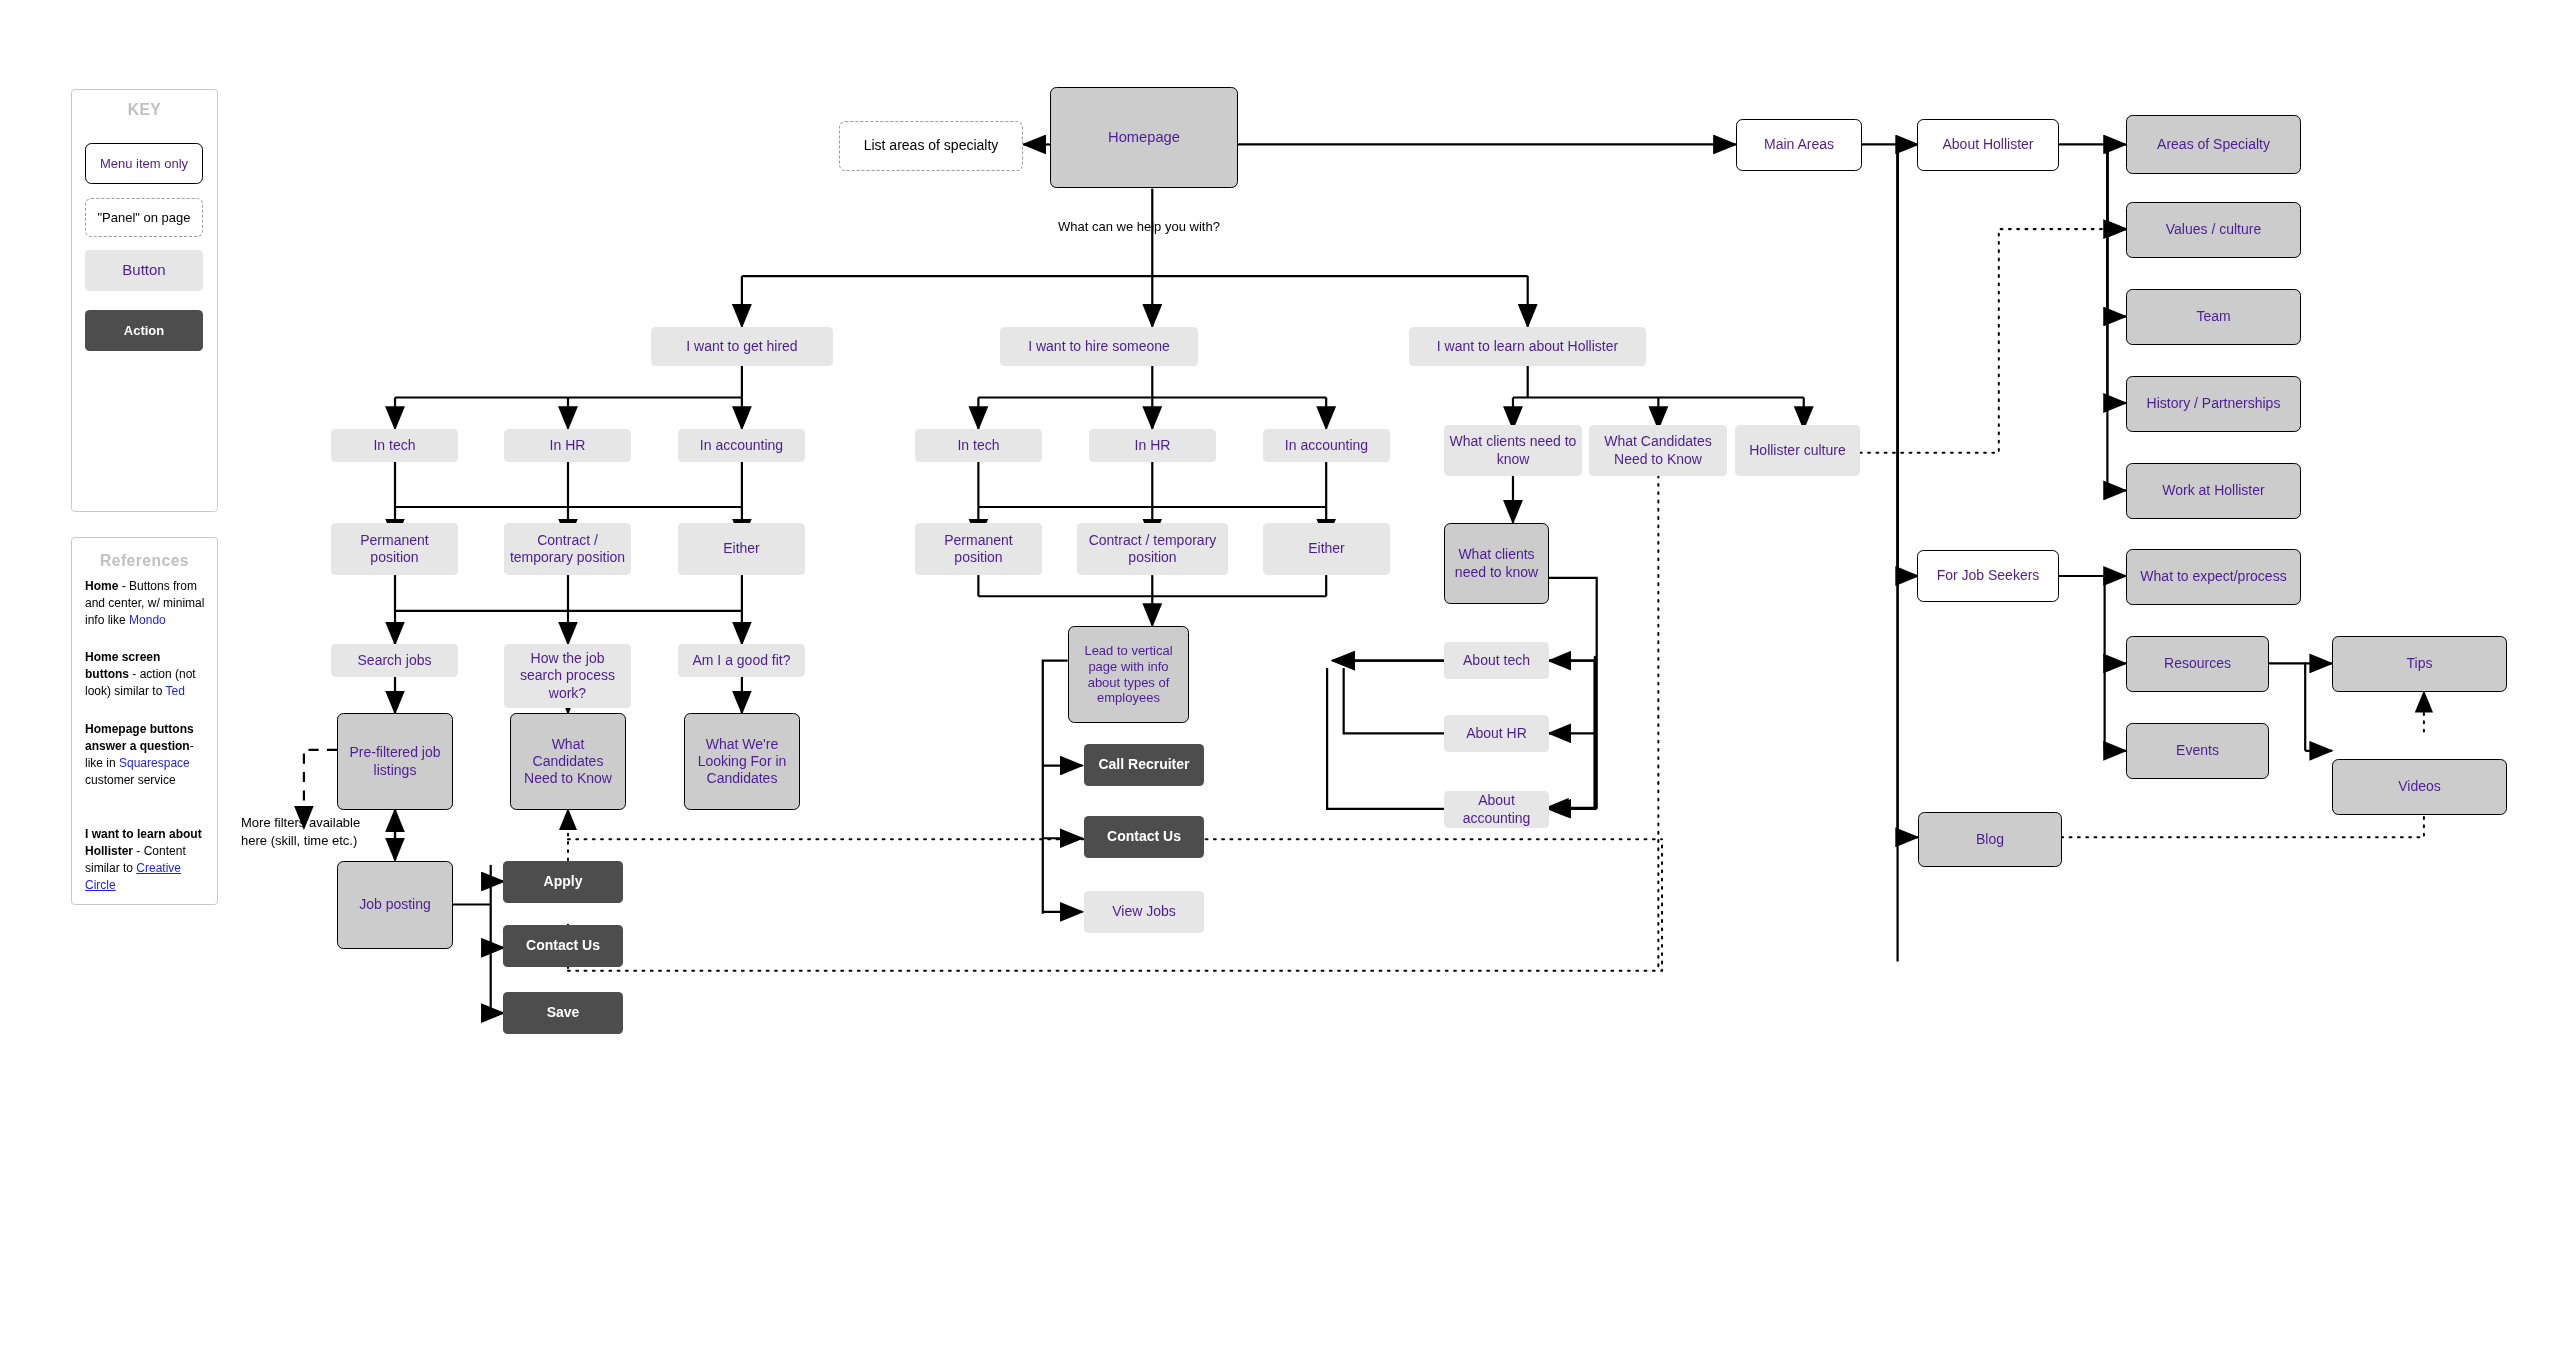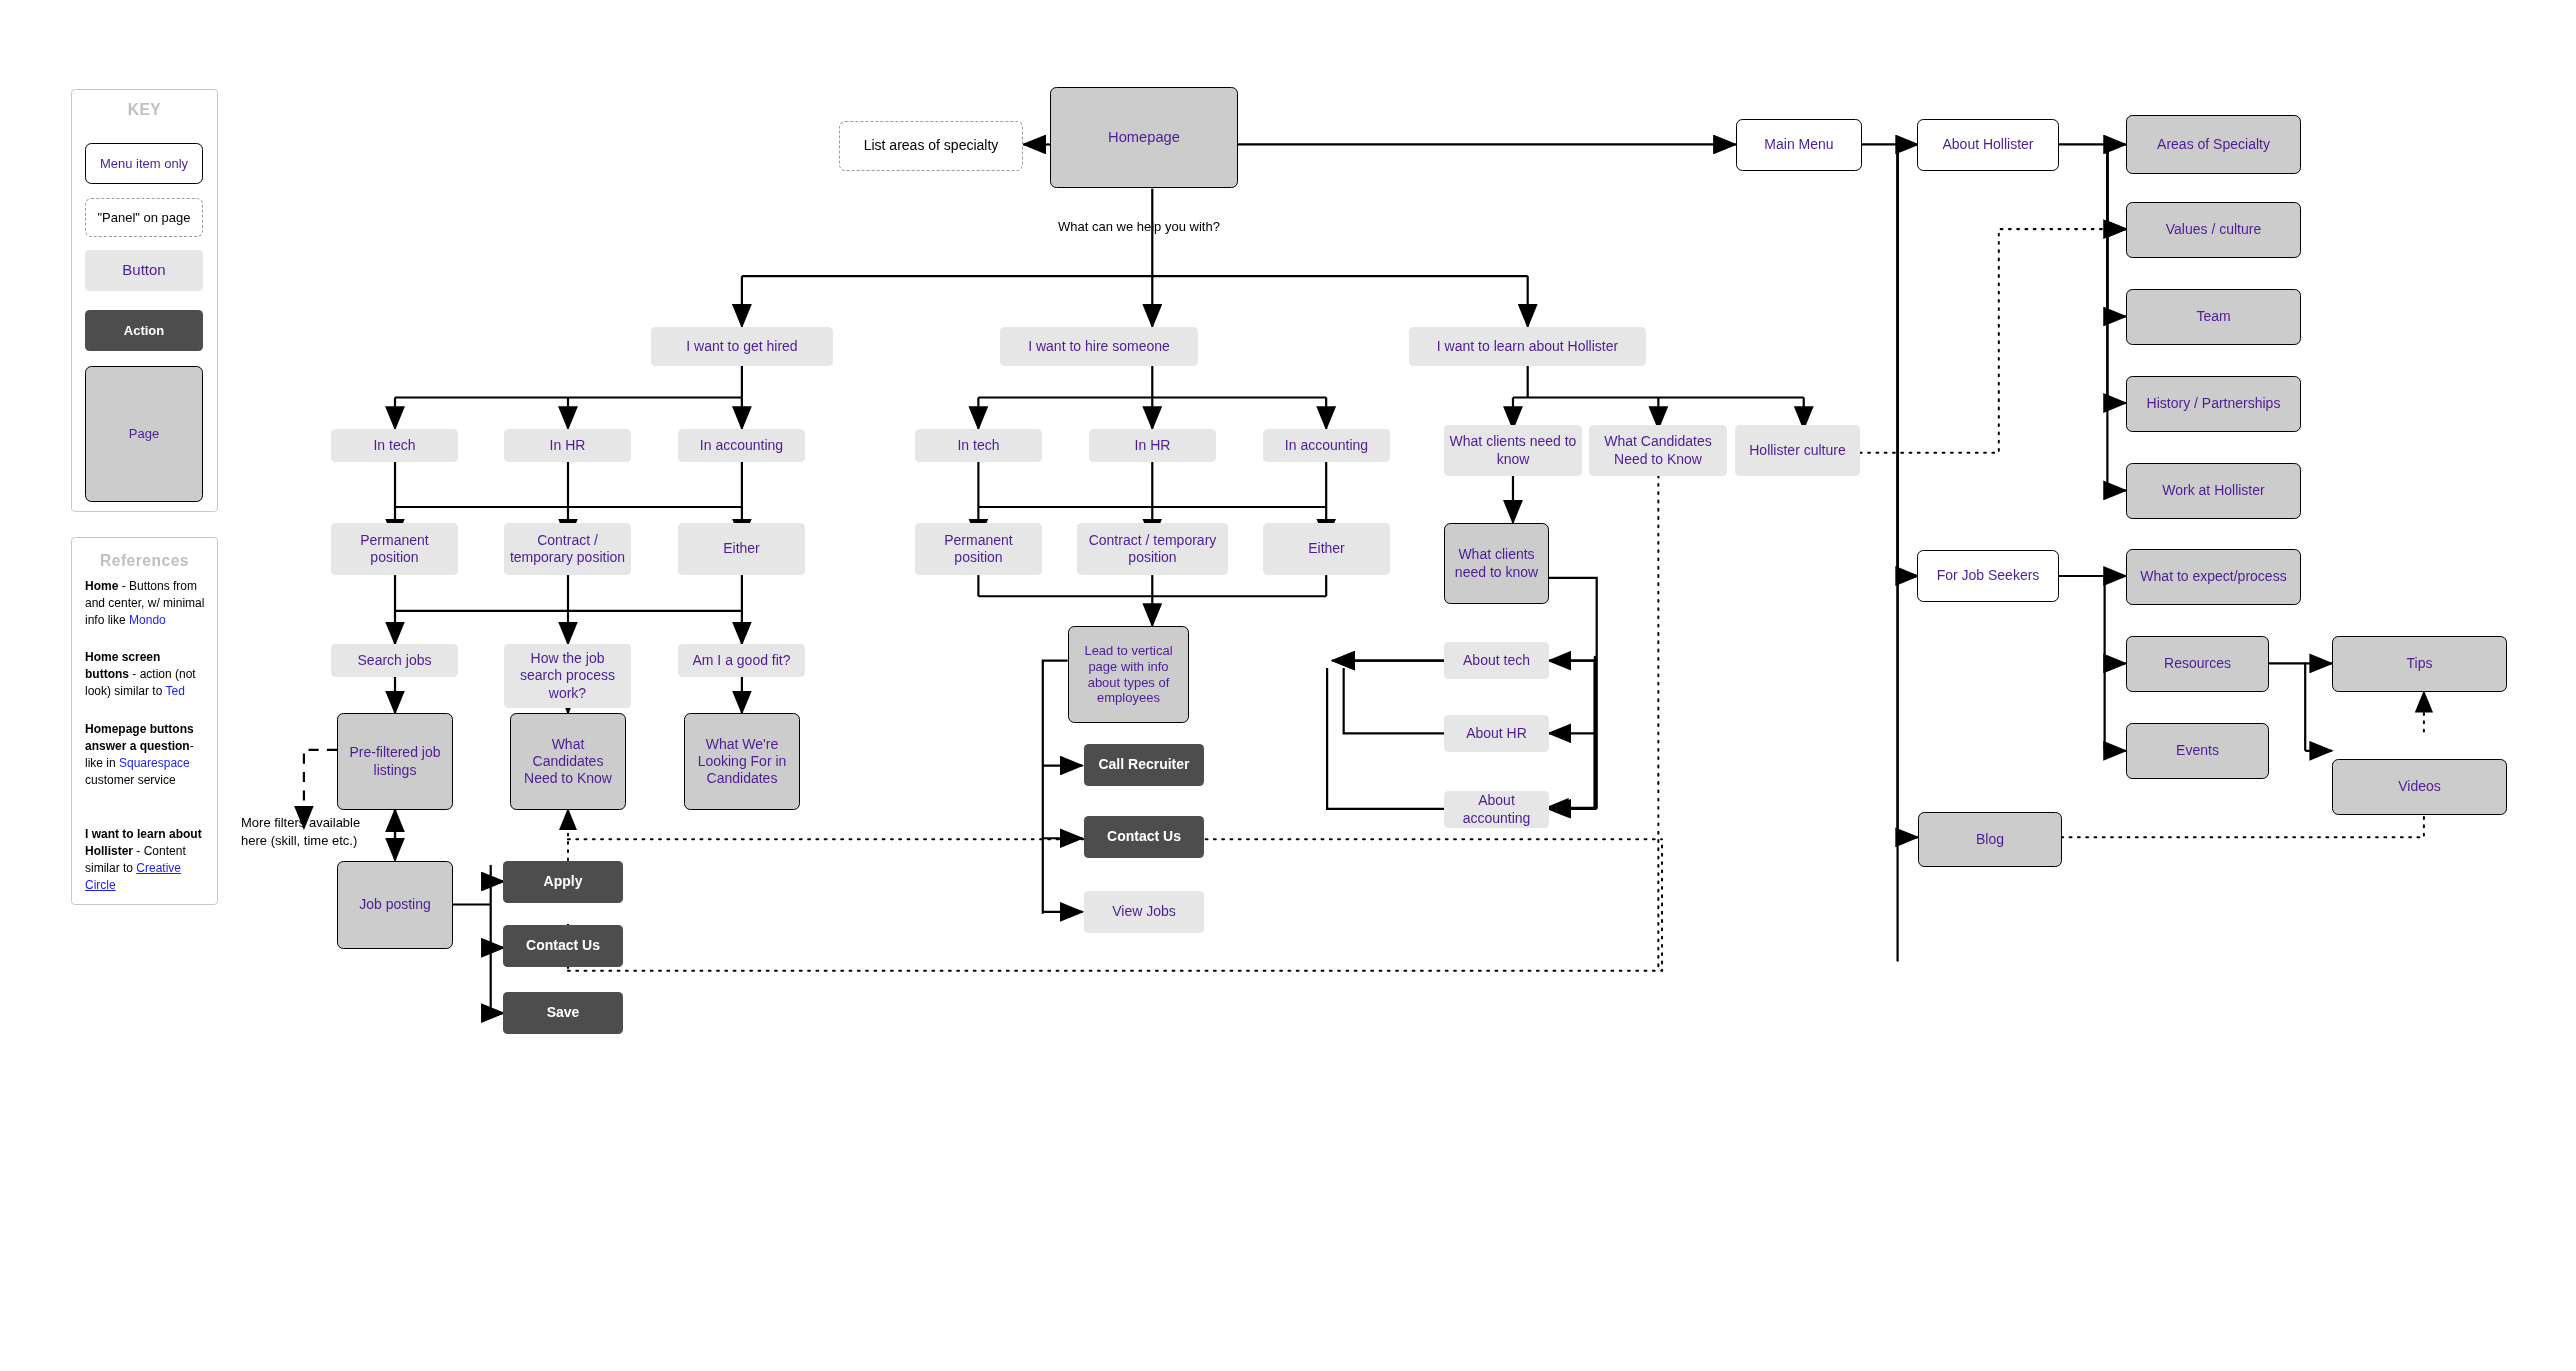--- a/index.html
+++ b/index.html
@@ -205,21 +205,20 @@
   <div class="panel-title" style="left:71px;top:101px;width:147px;">KEY</div>
 
   <div class="node n-menu" style="left:85px;top:143px;width:118px;height:41px;font-size:13px;">Menu item only</div>
 
   <div class="node n-panel" style="left:85px;top:198px;width:118px;height:39px;font-size:13px;">"Panel" on page</div>
 
   <div class="node n-button" style="left:85px;top:250px;width:118px;height:41px;font-size:15px;">Button</div>
 
   <div class="node n-action" style="left:85px;top:310px;width:118px;height:41px;font-size:13px;">Action</div>
 
-  <div class="node n-page" style="left:85px;top:366px;width:118px;height:136px;font-size:13px;">Page</div>
 
   <div class="panelbox" style="left:71px;top:537px;width:147px;height:368px;"></div>
   <div class="panel-title" style="left:71px;top:552px;width:147px;">References</div>
 
   <div class="ref-text" style="left:85px;top:578px;width:121px;">
     <b>Home</b><span> - Buttons from and center, w/ minimal info like </span><span class="ref-link">Mondo</span>
   </div>
 
   <div class="ref-text" style="left:85px;top:649px;width:121px;">
     <b>Home screen buttons</b><span> - action (not look) similar to </span><span class="ref-link">Ted</span>
@@ -232,21 +231,21 @@
   <div class="ref-text" style="left:85px;top:826px;width:121px;">
     <b>I want to learn about Hollister</b><span> - Content similar to </span><span class="ref-link-u">Creative Circle</span>
   </div>
 
   <div class="node n-panel" style="left:839px;top:121px;width:184px;height:50px;">List areas of specialty</div>
 
   <div class="node n-page" style="left:1050px;top:87px;width:188px;height:101px;font-size:14.7px;">Homepage</div>
 
   <div class="edge-label" style="left:1058px;top:219px;">What can we help you with?</div>
 
-  <div class="node n-menu" style="left:1736px;top:119px;width:126px;height:52px;">Main Menu</div>
+  <div class="node n-menu" style="left:1736px;top:119px;width:126px;height:52px;">Main Areas</div>
 
   <div class="node n-menu" style="left:1917px;top:119px;width:142px;height:52px;">About Hollister</div>
 
   <div class="node n-page" style="left:2126px;top:115px;width:175px;height:59px;">Areas of Specialty</div>
   <div class="node n-page" style="left:2126px;top:202px;width:175px;height:56px;">Values / culture</div>
   <div class="node n-page" style="left:2126px;top:289px;width:175px;height:56px;">Team</div>
   <div class="node n-page" style="left:2126px;top:376px;width:175px;height:56px;">History / Partnerships</div>
   <div class="node n-page" style="left:2126px;top:463px;width:175px;height:56px;">Work at Hollister</div>
 
   <div class="node n-menu" style="left:1917px;top:550px;width:142px;height:52px;">For Job Seekers</div>

